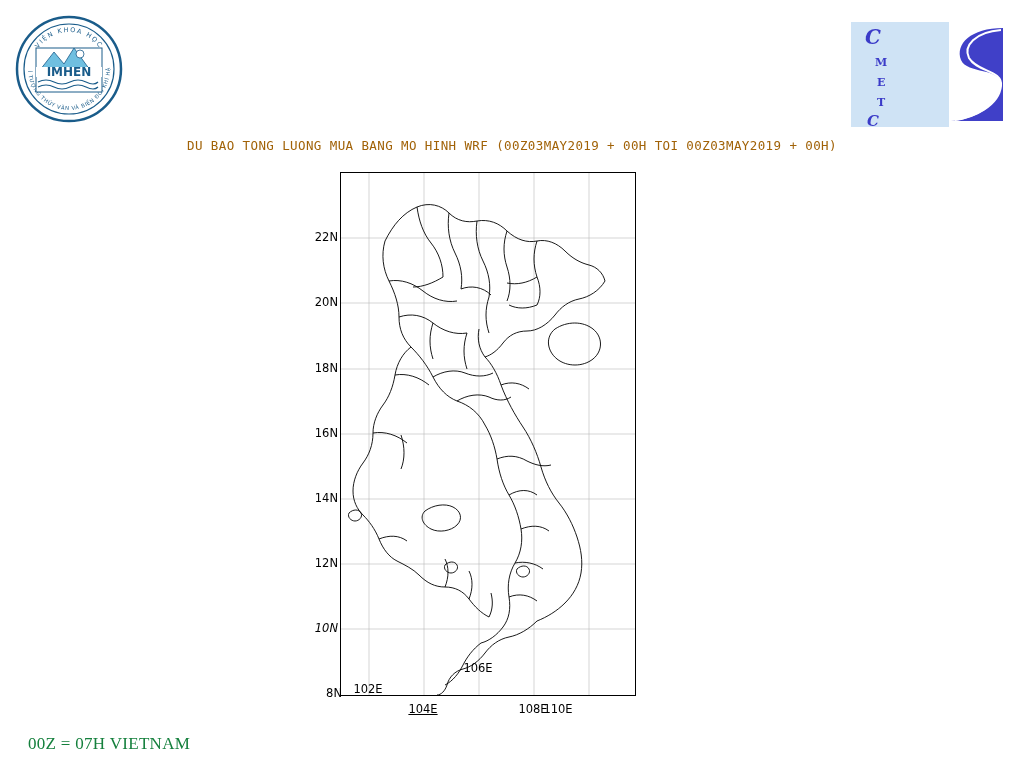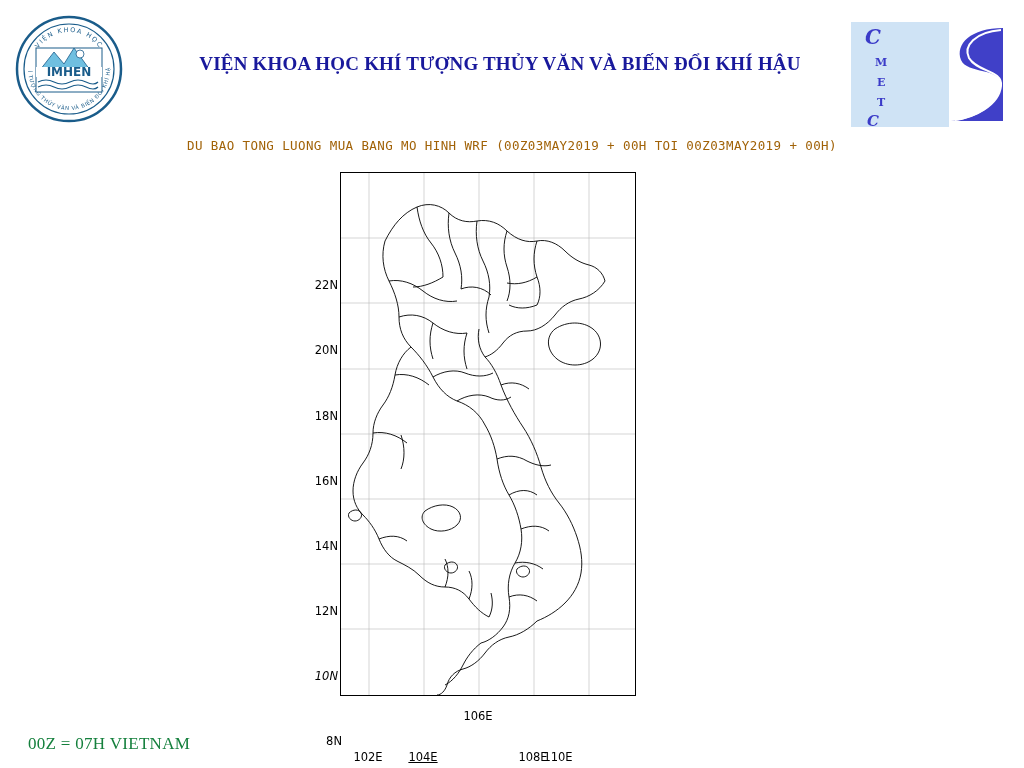--- a/index.html
+++ b/index.html
@@ -80,21 +80,20 @@
   }
   #map-plot svg {
     display: block;
   }
   .axis-label {
     position: absolute;
     font-family: "DejaVu Sans", sans-serif;
     font-size: 11.5px;
     color: #000000;
     white-space: nowrap;
-    margin-top: 48px;
   }
   .y-label {
     text-align: right;
     width: 40px;
   }
   .x-label {
     text-align: center;
     width: 44px;
   }
 
@@ -142,21 +141,20 @@
     <path d="M150,8 C124,10 112,24 118,36 C126,50 152,48 150,64 C148,84 122,96 104,98" fill="none" stroke="#ffffff" stroke-width="2"></path>
     <text x="14" y="22" font-family="DejaVu Serif, serif" font-style="italic" font-size="20" font-weight="bold" fill="#3b3bc8">C</text>
     <text x="24" y="44" font-family="DejaVu Serif, serif" font-size="11" font-weight="bold" fill="#3b3bc8">M</text>
     <text x="26" y="64" font-family="DejaVu Serif, serif" font-size="11" font-weight="bold" fill="#3b3bc8">E</text>
     <text x="26" y="84" font-family="DejaVu Serif, serif" font-size="11" font-weight="bold" fill="#3b3bc8">T</text>
     <text x="16" y="104" font-family="DejaVu Serif, serif" font-style="italic" font-size="15" font-weight="bold" fill="#3b3bc8">C</text>
   </svg>
 </div>
 
 <div class="title-block">
-  <div class="title-line1">VIỆN KHOA HỌC KHÍ TƯỢNG THỦY VĂN VÀ BIẾN ĐỔI KHÍ HẬU</div>
 </div>
 
 <div class="chart-caption">DU BAO TONG LUONG MUA BANG MO HINH WRF (00Z03MAY2019 + 00H TOI 00Z03MAY2019 + 00H)</div>
 
 <div id="map-plot">
   <svg width="294" height="522" viewBox="0 0 294 522">
 
     <g stroke="#b8b8b8" stroke-width="0.6">
       <line x1="28" y1="0" x2="28" y2="522"></line>
       <line x1="83" y1="0" x2="83" y2="522"></line>
@@ -253,19 +251,19 @@
 
 <div class="axis-label y-label" style="left:298px; top:230px;">22N</div>
 <div class="axis-label y-label" style="left:298px; top:295px;">20N</div>
 <div class="axis-label y-label" style="left:298px; top:361px;">18N</div>
 <div class="axis-label y-label" style="left:298px; top:426px;">16N</div>
 <div class="axis-label y-label" style="left:298px; top:491px;text-align:right;">14N</div>
 <div class="axis-label y-label" style="left:298px; top:556px;">12N</div>
 <div class="axis-label y-label" style="left:298px; top:621px;font-style:italic;">10N</div>
 <div class="axis-label y-label" style="left:302px; top:686px;">8N</div>
 
-<div class="axis-label x-label" style="left:346px; top:702px;">102E</div>
+<div class="axis-label x-label" style="left:346px; top:682px;">102E</div>
 <div class="axis-label x-label" style="left:401px; top:702px;text-decoration:underline;">104E</div>
 <div class="axis-label x-label" style="left:456px; top:661px;">106E</div>
 <div class="axis-label x-label" style="left:511px; top:702px;">108E</div>
 <div class="axis-label x-label" style="left:536px; top:702px;text-align:center;">110E</div>
 
 <div class="footer-note">00Z = 07H VIETNAM</div>
 
 </body></html>

